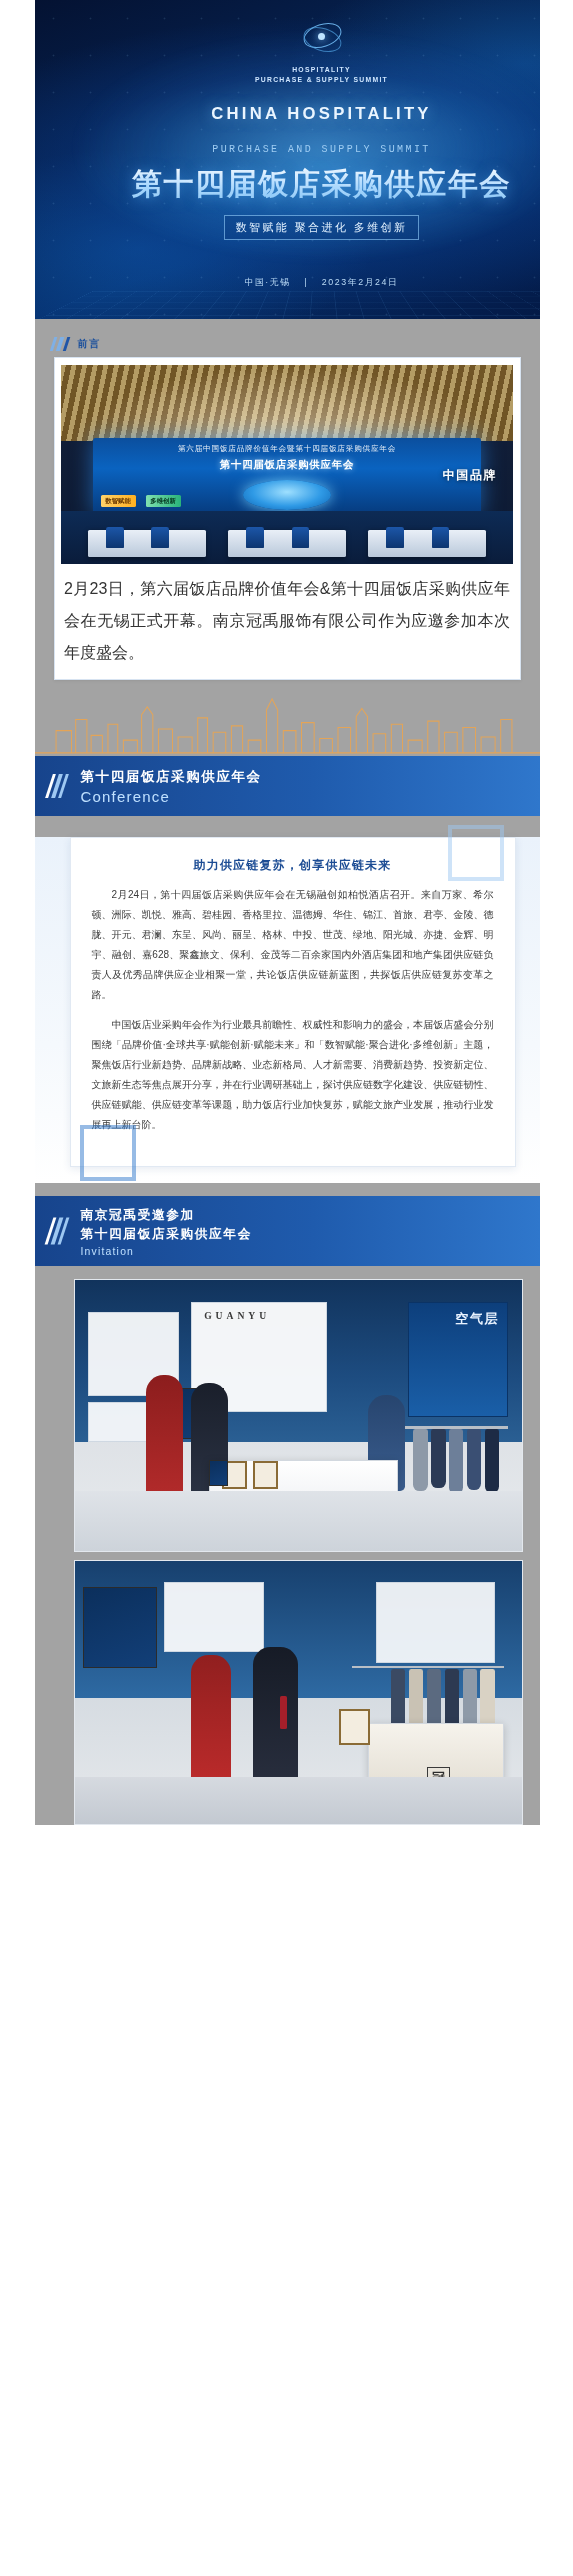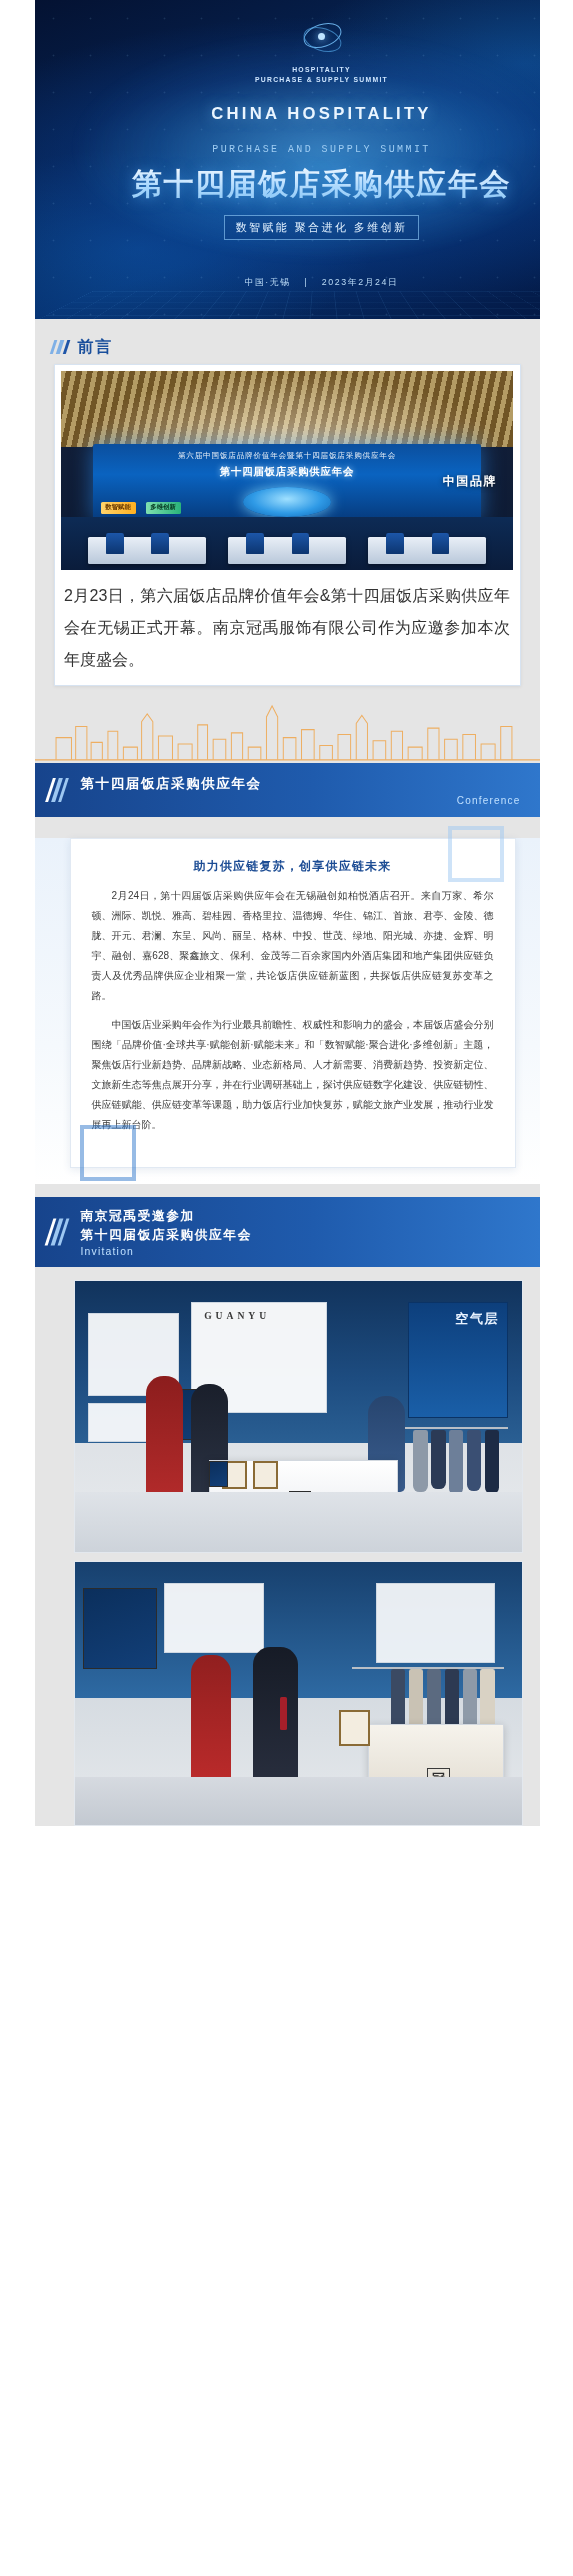--- a/index.html
+++ b/index.html
@@ -8,21 +8,21 @@
     background: #ffffff;
   }
   body {
     width: 574px;
     font-family: "Liberation Sans", sans-serif;
     color: #333;
   }
   .page {
     width: 505px;
     margin: 0 auto;
-    background: #e5e5e5;
+    background: #a3a3a3;
     position: relative;
     overflow: hidden;
   }
 
   
   .hero {
     position: relative;
     width: 574px;
     height: 319px;
     background:
@@ -180,21 +180,21 @@
     transform: skewX(-18deg);
   }
   .bars i {
     display: block;
     width: 3.2px;
     height: 14.3px;
     background: #1f55a8;
   }
   .bars i.light { background: #7fb0e6; }
   .sec-head-title {
-    font-size: 16px;
+    font-size: 10px;
     font-weight: bold;
     color: #1a4f9c;
     letter-spacing: 1.6px;
   }
 
   
   .card-wrap {
     padding: 0 19px 8px;
   }
   .photo-card {
@@ -354,25 +354,24 @@
     display: block; width: 3.2px; height: 24px; background: #9ec8f2;
   }
   .conf-head .bars-w i.b1 { background: #ffffff; }
   .conf-title {
     font-size: 13.5px;
     font-weight: bold;
     letter-spacing: 1.6px;
     line-height: 1.45;
   }
   .conf-sub {
-    font-size: 10px;
+    font-size: 15px;
     color: #bfe0ff;
     letter-spacing: 1.2px;
     margin-top: 1.6px;
-    text-align: right;
   }
   .conf-body-wrap {
     position: relative;
     padding: 0 0 16px 0;
     background: linear-gradient(180deg,#eaf2fb 0%, #f5f9fd 60%, #ffffff 100%);
   }
   .conf-card {
     margin: 21px 24px 0 35px;
     background: #fff;
     border: 0.8px solid #e1e9f3;

